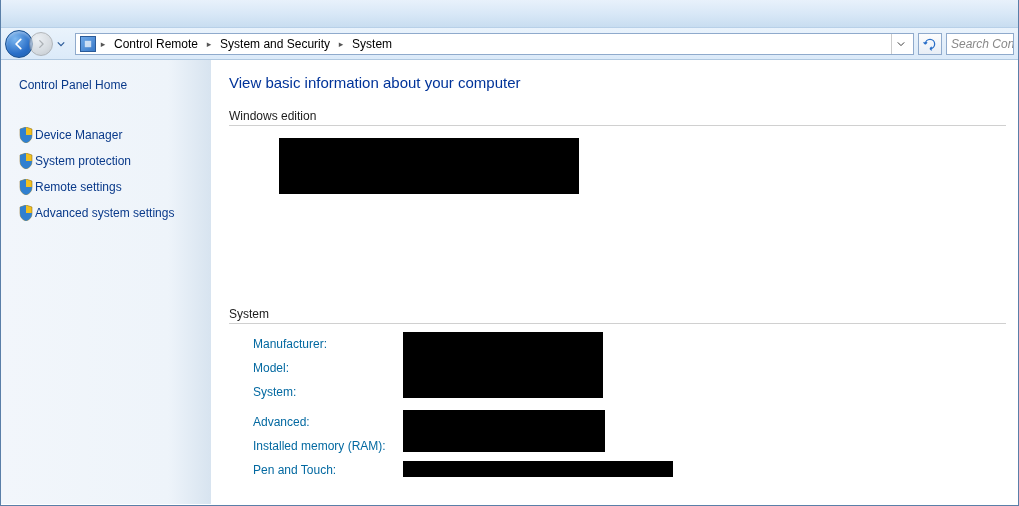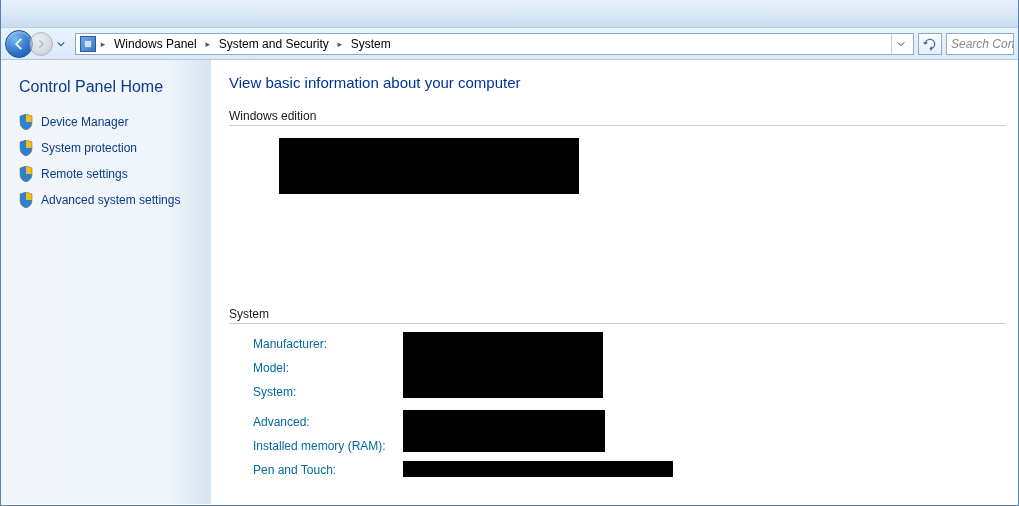--- a/index.html
+++ b/index.html
@@ -121,28 +121,28 @@
     height: calc(506px - 28px - 32px - 2px);
   }
   .sidebar {
     width: 210px;
     background: linear-gradient(to right, #f2f6fb 0%, #eef4fa 80%, #d8e4f0 100%);
     padding: 18px 10px 10px 18px;
     border-right: 1px solid #d8e4f0;
   }
   .side-home {
     color: #0a3a8a;
-    font-size: 16px;
-    margin-bottom: 18px;
+    font-size: 12px;
+    margin-bottom: 35px;
     cursor: pointer;
   }
   .side-link {
     display: flex;
     align-items: center;
-    gap: 8px;
+    gap: 2px;
     margin-bottom: 10px;
     cursor: pointer;
   }
   .side-link span.txt { color: #0a3a8a; }
   .shield {
     width: 14px; height: 16px;
     position: relative;
   }
   .shield svg { width: 14px; height: 16px; }
   .main {
@@ -213,21 +213,21 @@
   </div>
 
   <div class="addressbar">
     <div class="addr-icon">
       <svg viewBox="0 0 10 10" width="8" height="8">
           <rect x="1" y="1" width="8" height="8" fill="#fff" opacity="0.7"></rect>
         </svg>
     </div>
     <div class="crumb-sep">▸</div>
     <div class="crumb">
-        <span>Windows Panel</span>
+        <span>Control Remote</span>
       </div>
     <div class="crumb-sep">▸</div>
     <div class="crumb">
         <span>System and Security</span>
       </div>
     <div class="crumb-sep">▸</div>
     <div class="crumb">
         <span>System</span>
       </div>
     <div class="addr-drop">

